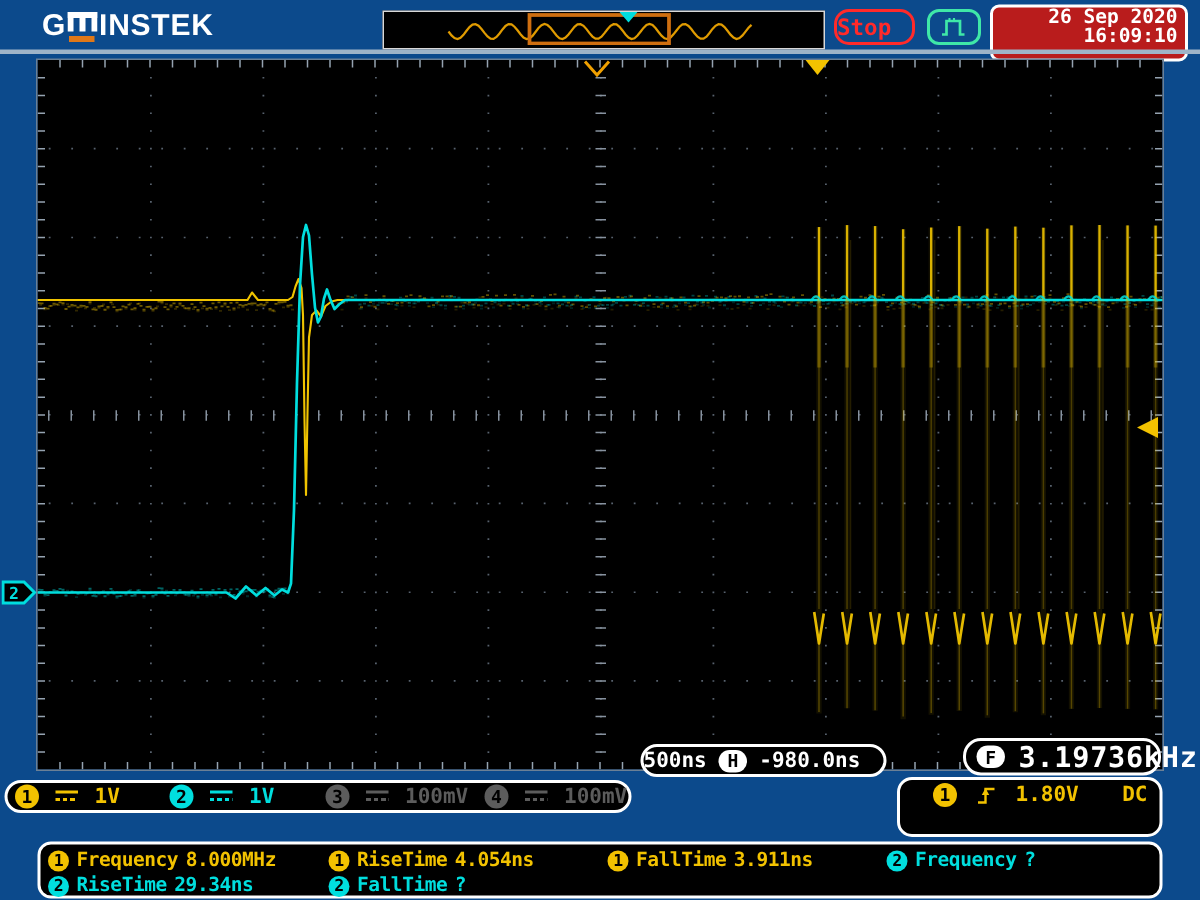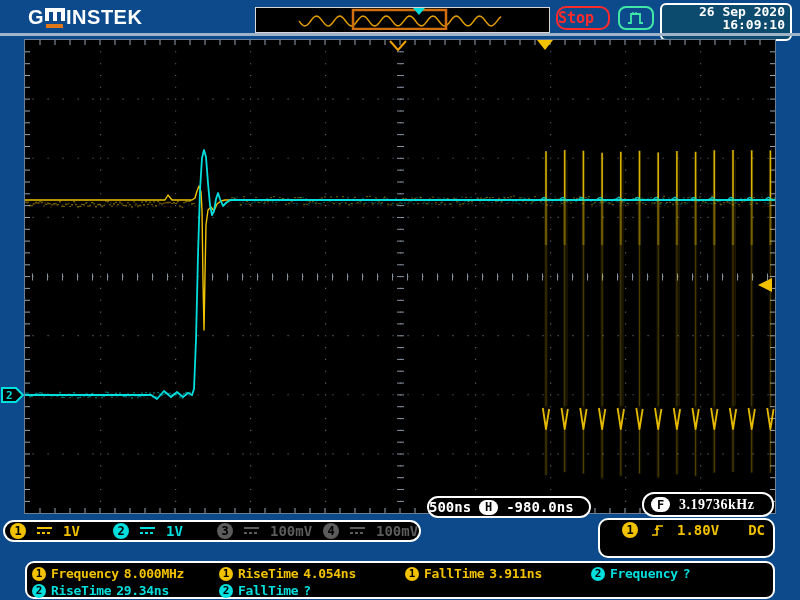--- a/index.html
+++ b/index.html
@@ -7,31 +7,31 @@
         font-family:"DejaVu Sans Mono",monospace;-webkit-font-smoothing:none;}
   
   #logo{position:absolute;left:28px;top:6px;display:flex;align-items:flex-start;color:#fff;}
   .logo-txt{font-family:"Liberation Sans",sans-serif;font-weight:800;font-size:20px;line-height:22px;letter-spacing:.5px;}
   #logo svg{margin:1px 1px 0 1px;}
   #membar{position:absolute;left:255px;top:7px;width:293px;height:24px;background:#000;border:1px solid #d8d8d8;}
   #stopbtn{position:absolute;left:556px;top:6px;width:54px;height:24px;border:2px solid #ff2a2a;border-radius:10px;
            color:#ff2a2a;font-size:15px;font-weight:bold;display:flex;align-items:center;justify-content:flex-start;box-sizing:border-box;}
   #trigmodebtn{position:absolute;left:618px;top:6px;width:36px;height:24px;border:2px solid #3fe8a8;border-radius:8px;
            display:flex;align-items:center;justify-content:center;box-sizing:border-box;}
-  #datetime{position:absolute;left:660px;top:3px;width:132px;height:38px;background:#0c4a6e;border:2px solid #fff;border-radius:6px;
+  #datetime{position:absolute;left:660px;top:3px;width:132px;height:38px;background:#b91c1c;border:2px solid #fff;border-radius:6px;
            box-sizing:border-box;color:#fff;font-size:13px;font-weight:bold;line-height:13px;text-align:right;padding:0 5px;}
   #separator{position:absolute;left:0;top:33px;width:800px;height:3px;background:#9fb4c8;}
   
   #screen{position:absolute;left:25px;top:40px;width:750px;height:473px;background:#000;outline:1px solid #6b8096;}
   #ch2marker{position:absolute;left:1px;top:386px;}
   #fbox{position:absolute;left:642px;top:492px;width:132px;height:25px;background:#000;border:2px solid #fff;border-radius:12px;
         box-sizing:border-box;display:flex;align-items:center;gap:9px;padding:0 7px;z-index:5;}
   .wbadge{min-width:19px;height:15px;border-radius:8px;background:#fff;display:flex;align-items:center;justify-content:center;flex:none;}
   .wbadge i{font-style:normal;color:#000;font-size:12px;font-weight:bold;}
-  #fbox .fval{color:#fff;font-size:14px;font-weight:bold;letter-spacing:.5px;font-family:Liberation Serif, serif;}
+  #fbox .fval{color:#fff;font-size:19px;font-weight:bold;letter-spacing:.5px;}
   
   .panel{position:absolute;background:#000;border:2px solid #fff;box-sizing:border-box;}
   #chbar{left:3px;top:520px;width:418px;height:22px;border-radius:11px;}
   #hbox{left:427px;top:496px;width:164px;height:22px;border-radius:11px;display:flex;align-items:center;justify-content:flex-start;gap:8px;
         color:#fff;font-size:14px;font-weight:bold;}
   #trigbox{left:598px;top:518px;width:177px;height:40px;border-radius:10px;}
   #measure{left:25px;top:561px;width:750px;height:38px;border-radius:9px;}
   .chgrp{position:absolute;top:1px;display:flex;align-items:center;gap:11px;font-size:14px;font-weight:bold;}
   .cbadge{width:16px;height:16px;border-radius:50%;background:currentColor;display:flex;align-items:center;justify-content:center;flex:none;}
   .cbadge i,.mbadge i{font-style:normal;color:#000;font-weight:bold;}

